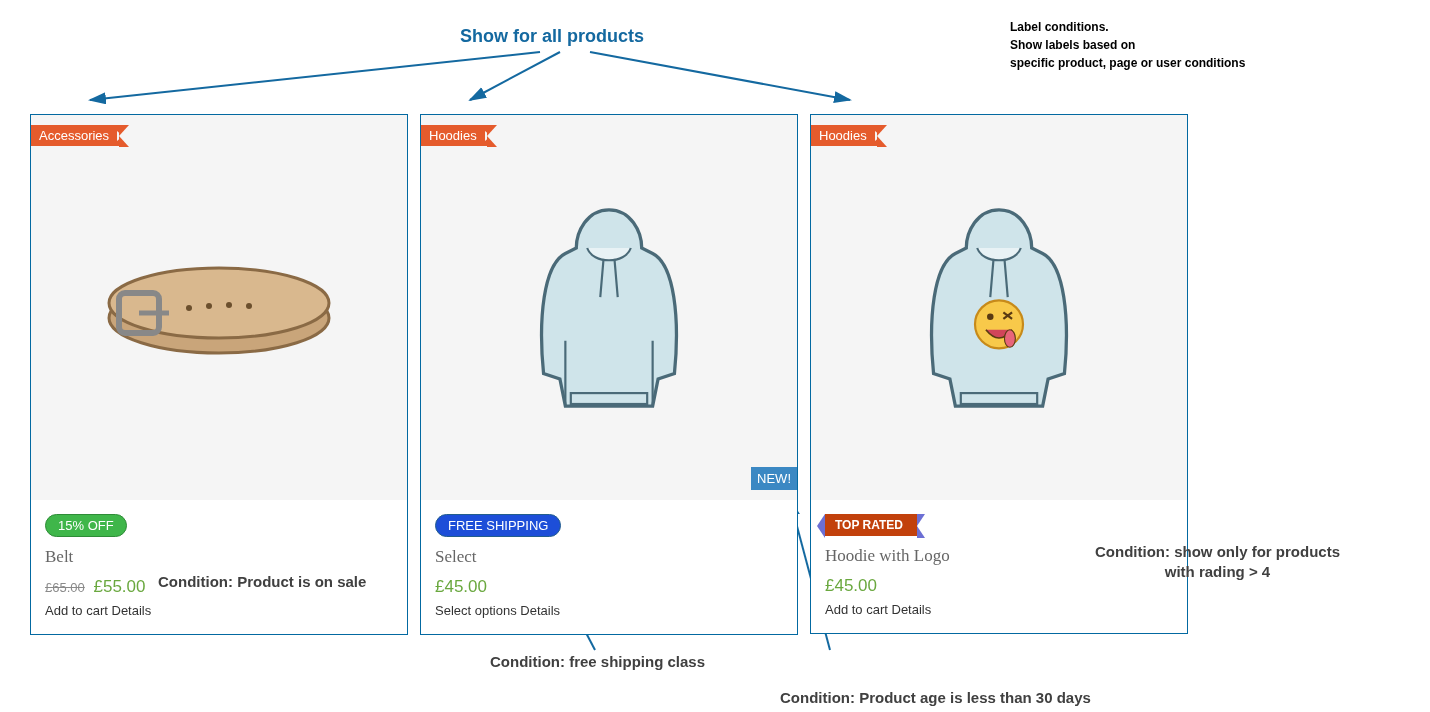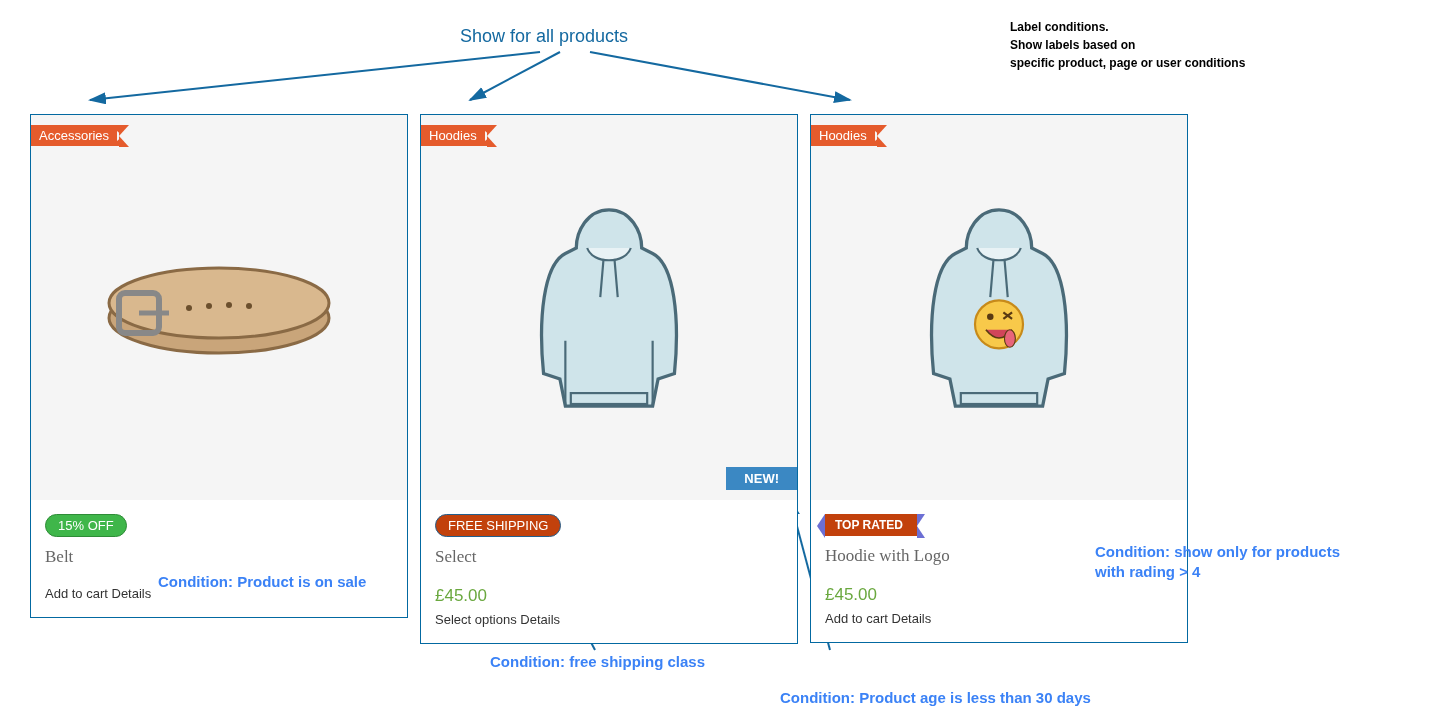--- a/index.html
+++ b/index.html
@@ -7,21 +7,21 @@
     font-family: -apple-system, "Segoe UI", Arial, sans-serif;
     background: #fff;
     width: 1430px;
     height: 712px;
     position: relative;
     overflow: hidden;
   }
   .top-annot {
     position: absolute;
     color: #1469a0;
-    font-weight: 400;
+    font-weight: 700;
     font-size: 18px;
   }
   .top-annot.red { color: #000000; font-weight: 700; font-size: 12px; line-height: 1.5; }
   .card {
     position: absolute;
     width: 378px;
     border: 1px solid #0369a1;
     background: #fff;
   }
   .card .img-area {
@@ -55,37 +55,37 @@
     border-left:6px solid #f5f5f5;
     border-top:5px solid transparent;
     border-bottom:5px solid transparent;
   }
   .new-badge {
     position: absolute;
     bottom: 10px; right: 0;
     background: #3b88c3;
     color: #fff;
     font-size: 13px;
-    font-weight: 700;
-    padding: 4px 18px;
+    font-weight: 400;
+    padding: 4px 6px;
   }
   .card .info {
     padding: 14px 14px 16px 14px;
   }
   .pill {
     display: inline-block;
     border-radius: 14px;
     padding: 3px 12px;
     font-size: 13px;
     color: #fff;
     margin-bottom: 10px;
     text-align: center;
   }
   .pill.green { background: #3fb64a; border: 1px solid #2e8c37; }
-  .pill.blue  { background: #c2410c; border: 1px solid #225e8d; }
+  .pill.blue  { background: #1d4ed8; border: 1px solid #225e8d; }
   .arrow-tag {
     display: inline-block;
     position: relative;
     background: #c2410c;
     color: #fff;
     font-size: 12px;
     font-weight: 600;
     padding: 4px 14px 4px 10px;
     margin-bottom: 10px;
     text-align: right;
@@ -97,32 +97,33 @@
     border-bottom:12px solid transparent;
     border-right:8px solid #6c6fd4;
   }
   .arrow-tag::after {
     content:"";
     position:absolute; right:-8px; top:0;
     border-top:12px solid #6c6fd4;
     border-bottom:12px solid #6c6fd4;
     border-right:8px solid transparent;
   }
-  .prod-name { font-family: Georgia, serif; color:#666; font-size:17px; margin-bottom:19px; }
+  .prod-name { font-family: Georgia, serif; color:#666; font-size:17px; margin-bottom:10px; }
   .price { font-size:17px; margin-bottom:6px; }
   .price .old { color:#8a8a8a; text-decoration: line-through; font-size:13px; margin-right:4px; }
   .price .cur { color:#6aa83f; }
   .actions { font-size:13px; color:#333; }
   .actions span { cursor: pointer; }
   .cond-annot {
     position:absolute;
-    color:#3b82f6;
+    color:#404040;
     font-weight:700;
     font-size:15px;
     line-height:1.3;
+    text-align:center;
   }
   svg.arrows { position:absolute; top:0; left:0; pointer-events:none; }
 
   
   .belt-svg, .hoodie-svg { width: 260px; height: 240px; }
 </style>
 </head>
 <body>
 
 <div class="top-annot" style="left:460px; top:26px;">Show for all products</div>
@@ -159,20 +160,24 @@
       <line x1="50" y1="105" x2="80" y2="105" stroke="#888" stroke-width="5"></line>
       <circle cx="100" cy="100" r="3" fill="#6b4f2d"></circle>
         <circle cx="120" cy="98" r="3" fill="#6b4f2d"></circle>
       <circle cx="140" cy="97" r="3" fill="#6b4f2d"></circle>
         <circle cx="160" cy="98" r="3" fill="#6b4f2d"></circle>
     </svg>
   </div>
   <div class="info">
     <span class="pill green">15% OFF</span>
     <div class="prod-name">Belt</div>
+    <div class="price">
+      <span class="old">£65.00</span>
+      <span class="cur">£55.00</span>
+    </div>
     <div class="actions">
       <span>Add to cart</span>
       <span>Details</span>
     </div>
   </div>
 </div>
 
 <div class="card" style="left:420px; top:114px;">
   <div class="img-area">
     <div class="cat-ribbon">Hoodies</div>

